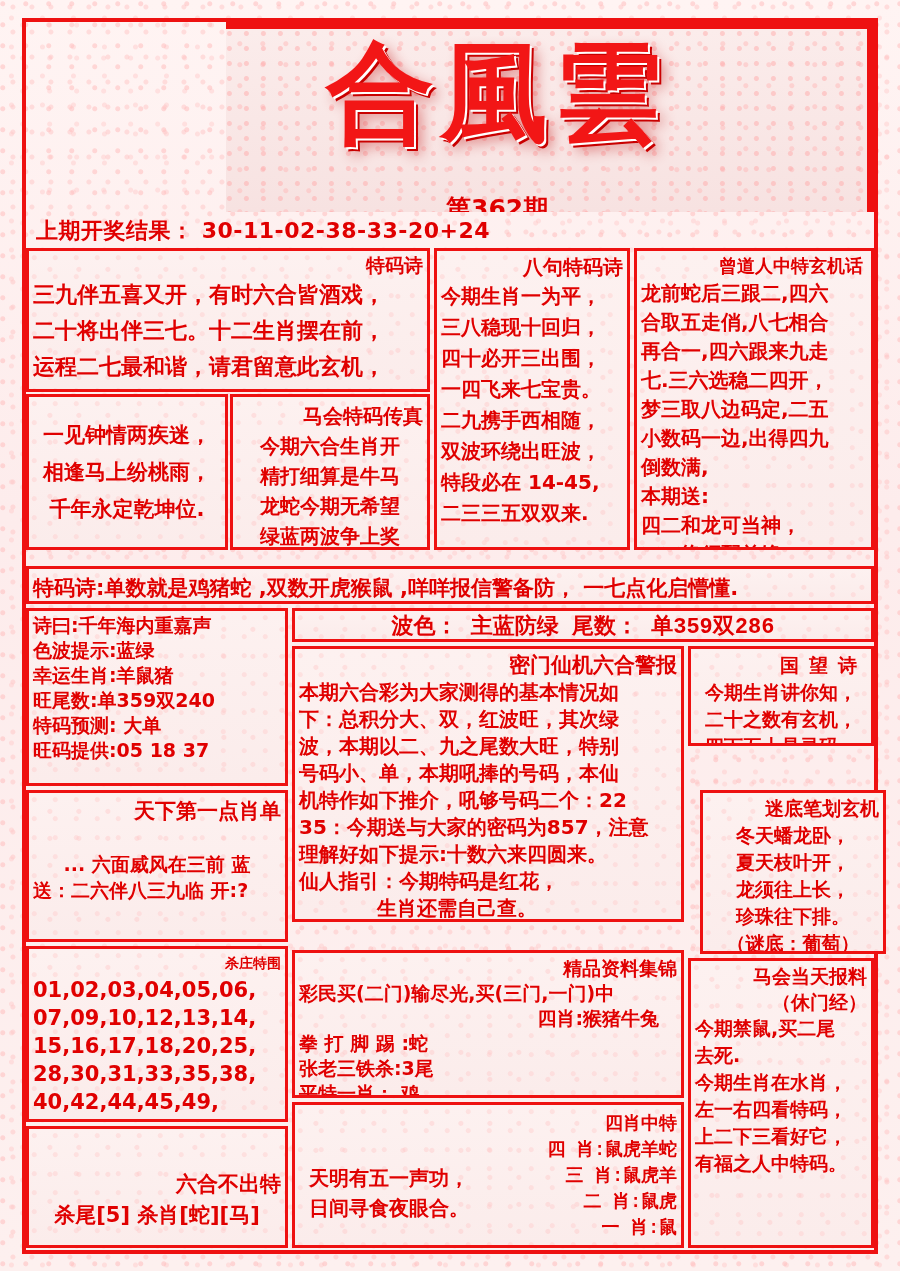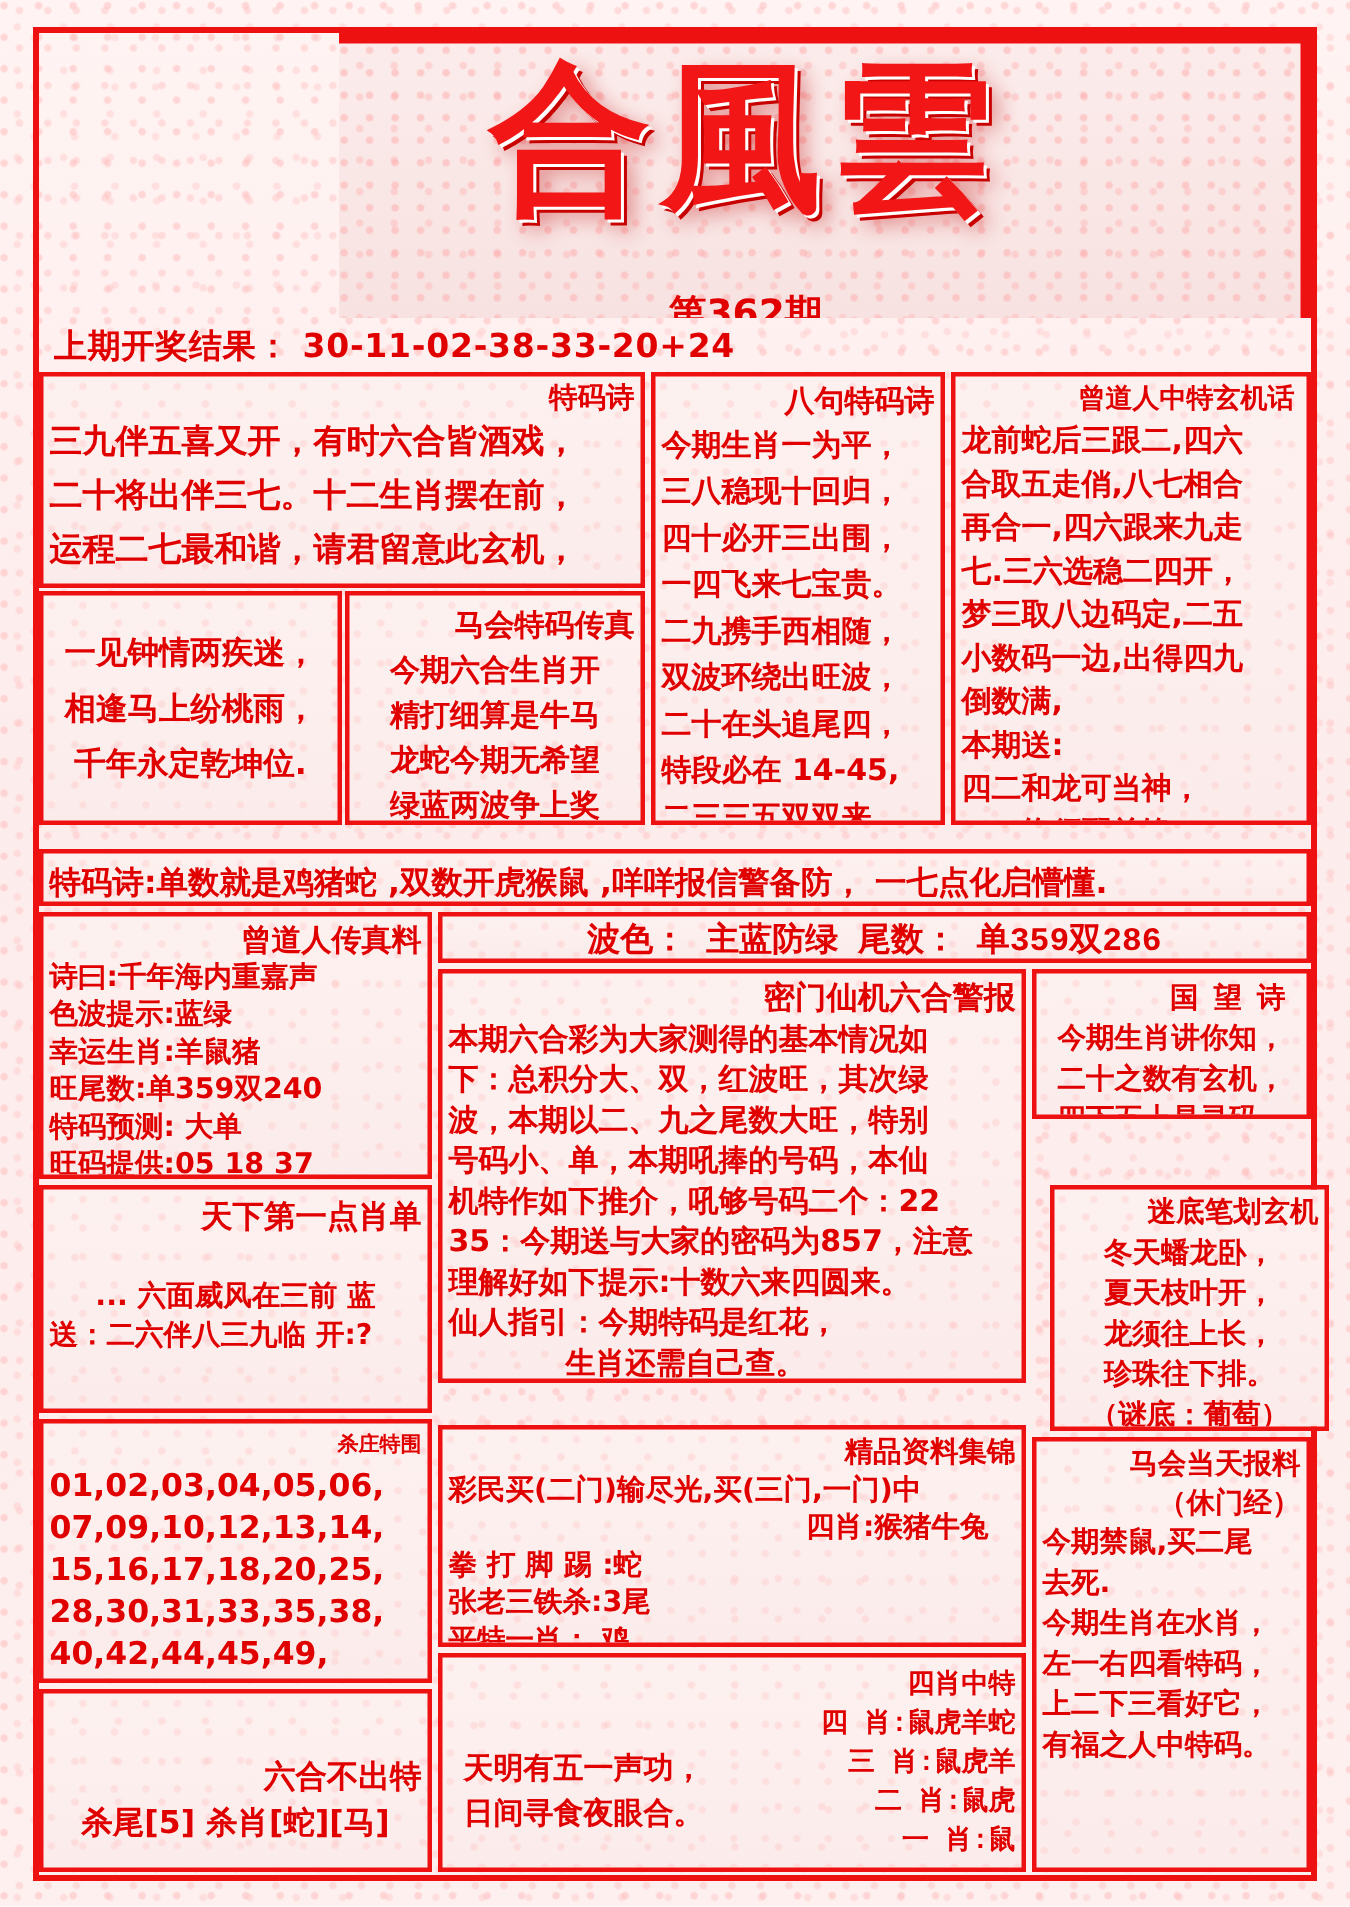--- a/index.html
+++ b/index.html
@@ -219,21 +219,20 @@
   </div>
 
   <div class="cell" id="c-bajyu">
     <div class="title">八句特码诗</div>
     <div class="ln">今期生肖一为平，</div>
     <div class="ln">三八稳现十回归，</div>
     <div class="ln">四十必开三出围，</div>
     <div class="ln">一四飞来七宝贵。</div>
     <div class="ln">二九携手西相随，</div>
     <div class="ln">双波环绕出旺波，</div>
-    <div class="ln">二十在头追尾四，</div>
     <div class="ln">特段必在 14-45,</div>
     <div class="ln">二三三五双双来.</div>
   </div>
 
   <div class="cell" id="c-zengdao">
     <div class="title">曾道人中特玄机话</div>
     <div class="ln">龙前蛇后三跟二,四六</div>
     <div class="ln">合取五走俏,八七相合</div>
     <div class="ln">再合一,四六跟来九走</div>
     <div class="ln">七.三六选稳二四开，</div>
@@ -243,21 +242,20 @@
     <div class="ln">本期送:</div>
     <div class="ln">四二和龙可当神，</div>
     <div class="ln">二二终须配前锋.</div>
   </div>
 
   <div class="cell" id="c-banner">
     <div class="ln">特码诗:单数就是鸡猪蛇 ,双数开虎猴鼠 ,咩咩报信警备防， 一七点化启懵懂.</div>
   </div>
 
   <div class="cell" id="c-chuanzhen">
-    <div class="title">曾道人传真料</div>
     <div class="ln">诗曰:千年海内重嘉声</div>
     <div class="ln">色波提示:蓝绿</div>
     <div class="ln">幸运生肖:羊鼠猪</div>
     <div class="ln">旺尾数:单359双240</div>
     <div class="ln">特码预测: 大单</div>
     <div class="ln">旺码提供:05 18 37</div>
   </div>
 
   <div class="cell" id="c-dianxiao">
     <div class="title">天下第一点肖单</div>

